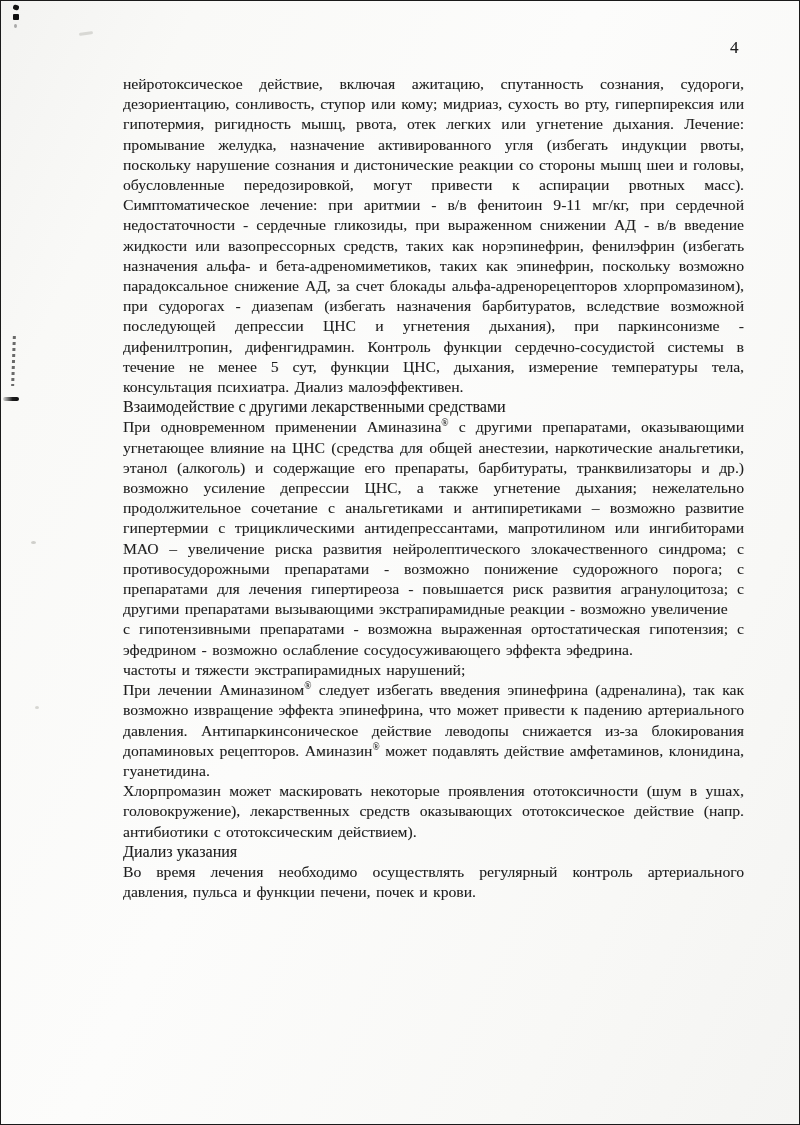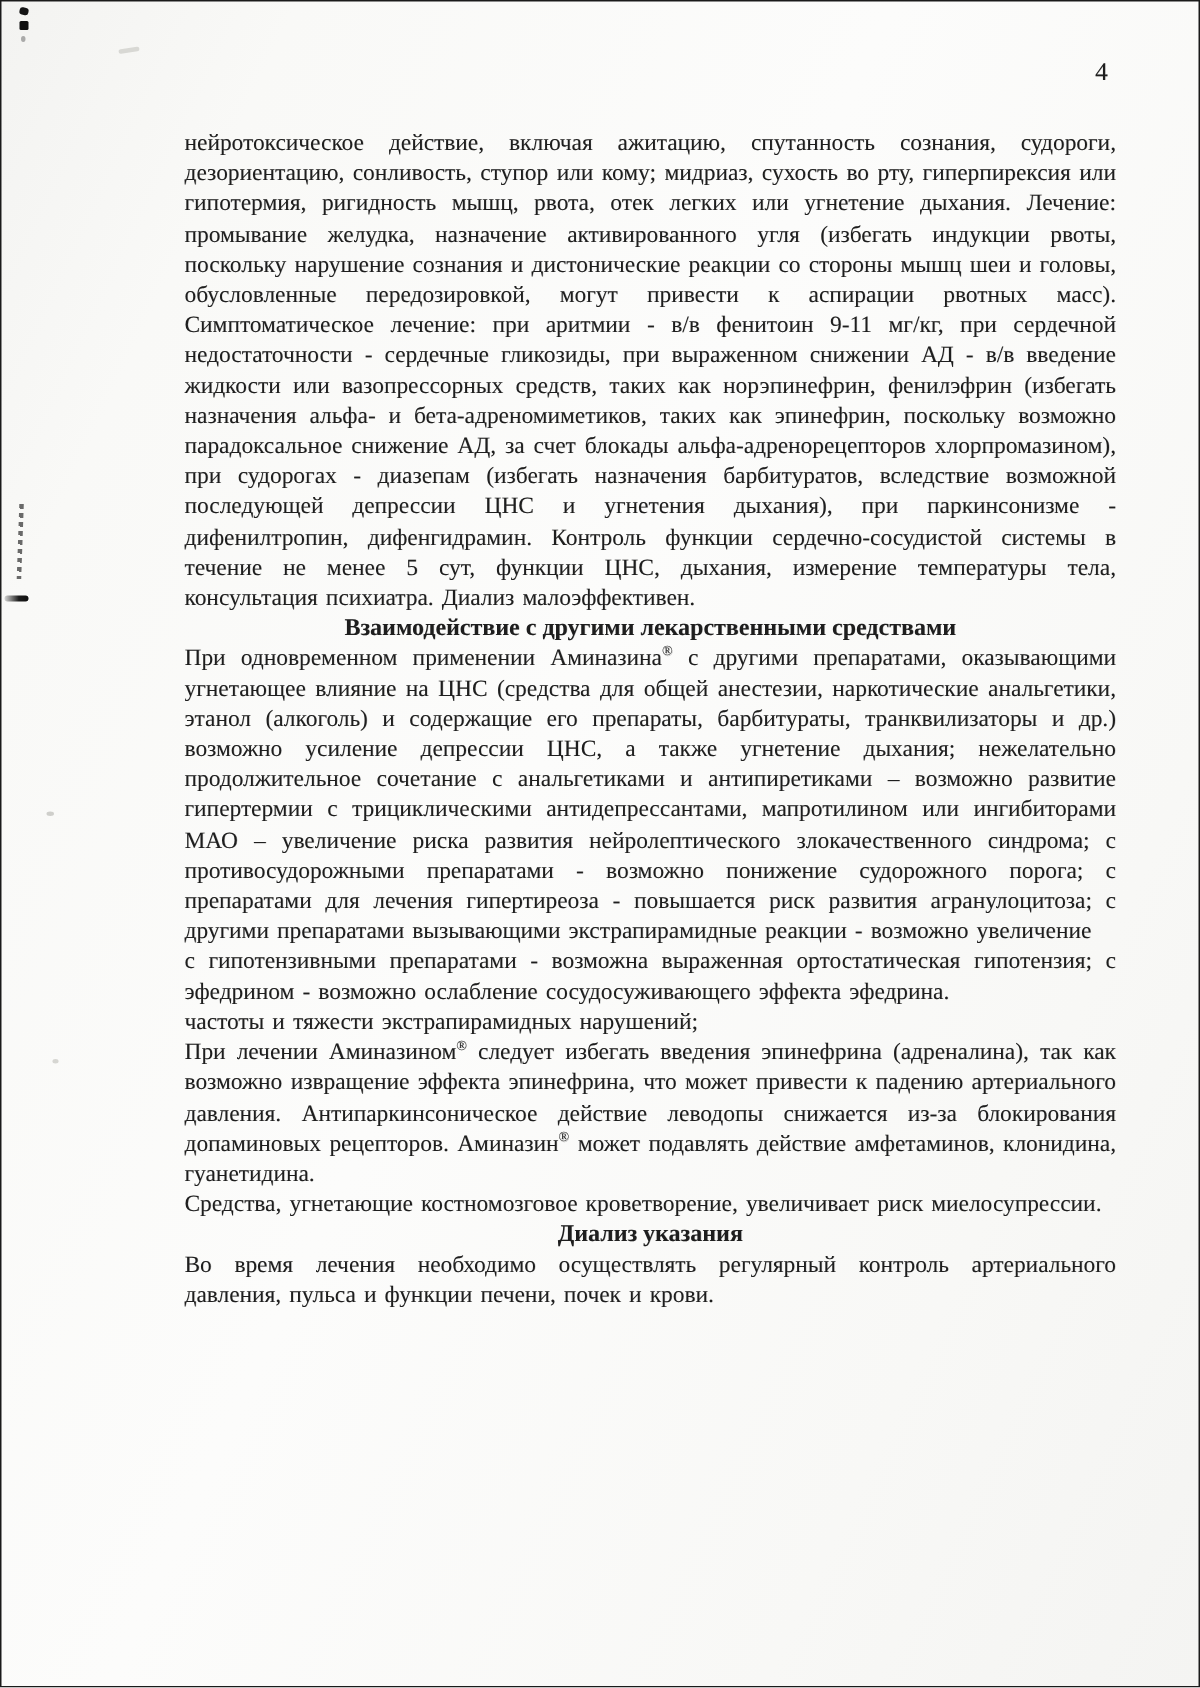--- a/index.html
+++ b/index.html
@@ -20,37 +20,37 @@
   }
   .page-number {
     position: absolute;
     top: 37px; right: 60px;
     font-size: 17px;
     letter-spacing: 0.5px;
     text-shadow: 0.3px 0.3px 0 rgba(30,30,30,0.35);
   }
   .content {
     position: absolute;
-    left: 122px; top: 85px;
+    left: 122px; top: 73px;
     width: 621px;
   }
   .content p {
     margin: 0;
     font-size: 15.6px;
     line-height: 20.2px;
     text-align: justify;
     word-spacing: 1.5px;
     text-shadow: 0.3px 0.3px 0 rgba(30,30,30,0.28);
   }
   .content h2 {
     margin: 0;
     font-size: 16px;
     line-height: 20.2px;
-    font-weight: bold;
-    text-align: center;
+    font-weight: normal;
+    text-align: left;
     text-shadow: 0.3px 0.3px 0 rgba(20,20,20,0.3);
   }
   .mt-section { margin-top: 15px; }
   .mt-section-lg { margin-top: 22px; }
   sup { font-size: 0.6em; line-height: 0; vertical-align: super; }
 
   
   .artifact { position: absolute; }
   .dot1 { left: 12px; top: 4px;  width: 6px; height: 5px; background: #141414; border-radius: 2px; transform: rotate(12deg); }
   .dot2 { left: 12px; top: 13px; width: 6px; height: 6px; background: #0e0e0e; border-radius: 1px; }
@@ -85,23 +85,23 @@
 
     <p>с гипотензивными препаратами - возможна выраженная ортостатическая гипотензия; с эфедрином - возможно ослабление сосудосуживающего эффекта эфедрина.</p>
 
     <p>частоты и тяжести экстрапирамидных нарушений;</p>
 
     <p>При лечении Аминазином<sup>®</sup> следует избегать введения эпинефрина (адреналина), так как возможно извращение эффекта эпинефрина, что может привести к падению артериального давления. Антипаркинсоническое действие леводопы снижается из-за блокирования допаминовых рецепторов. Аминазин<sup>®</sup> может подавлять действие амфетаминов, клонидина, гуанетидина.</p>
 
 
 
 
+    <p>Хлорпромазин может маскировать некоторые проявления ототоксичности (шум в ушах, головокружение), лекарственных средств оказывающих ототоксическое действие (напр. антибиотики с ототоксическим действием).</p>
 
 
-    <p>Средства, угнетающие костномозговое кроветворение, увеличивает риск миелосупрессии.</p>
 
     <h2 class="mt-section-lg">Диализ указания</h2>
 
     <p>Во время лечения необходимо осуществлять регулярный контроль артериального давления, пульса и функции печени, почек и крови.</p>
 
   </div>
 
   <div class="artifact dot1"></div>
   <div class="artifact dot2"></div>
   <div class="artifact dot3"></div>

